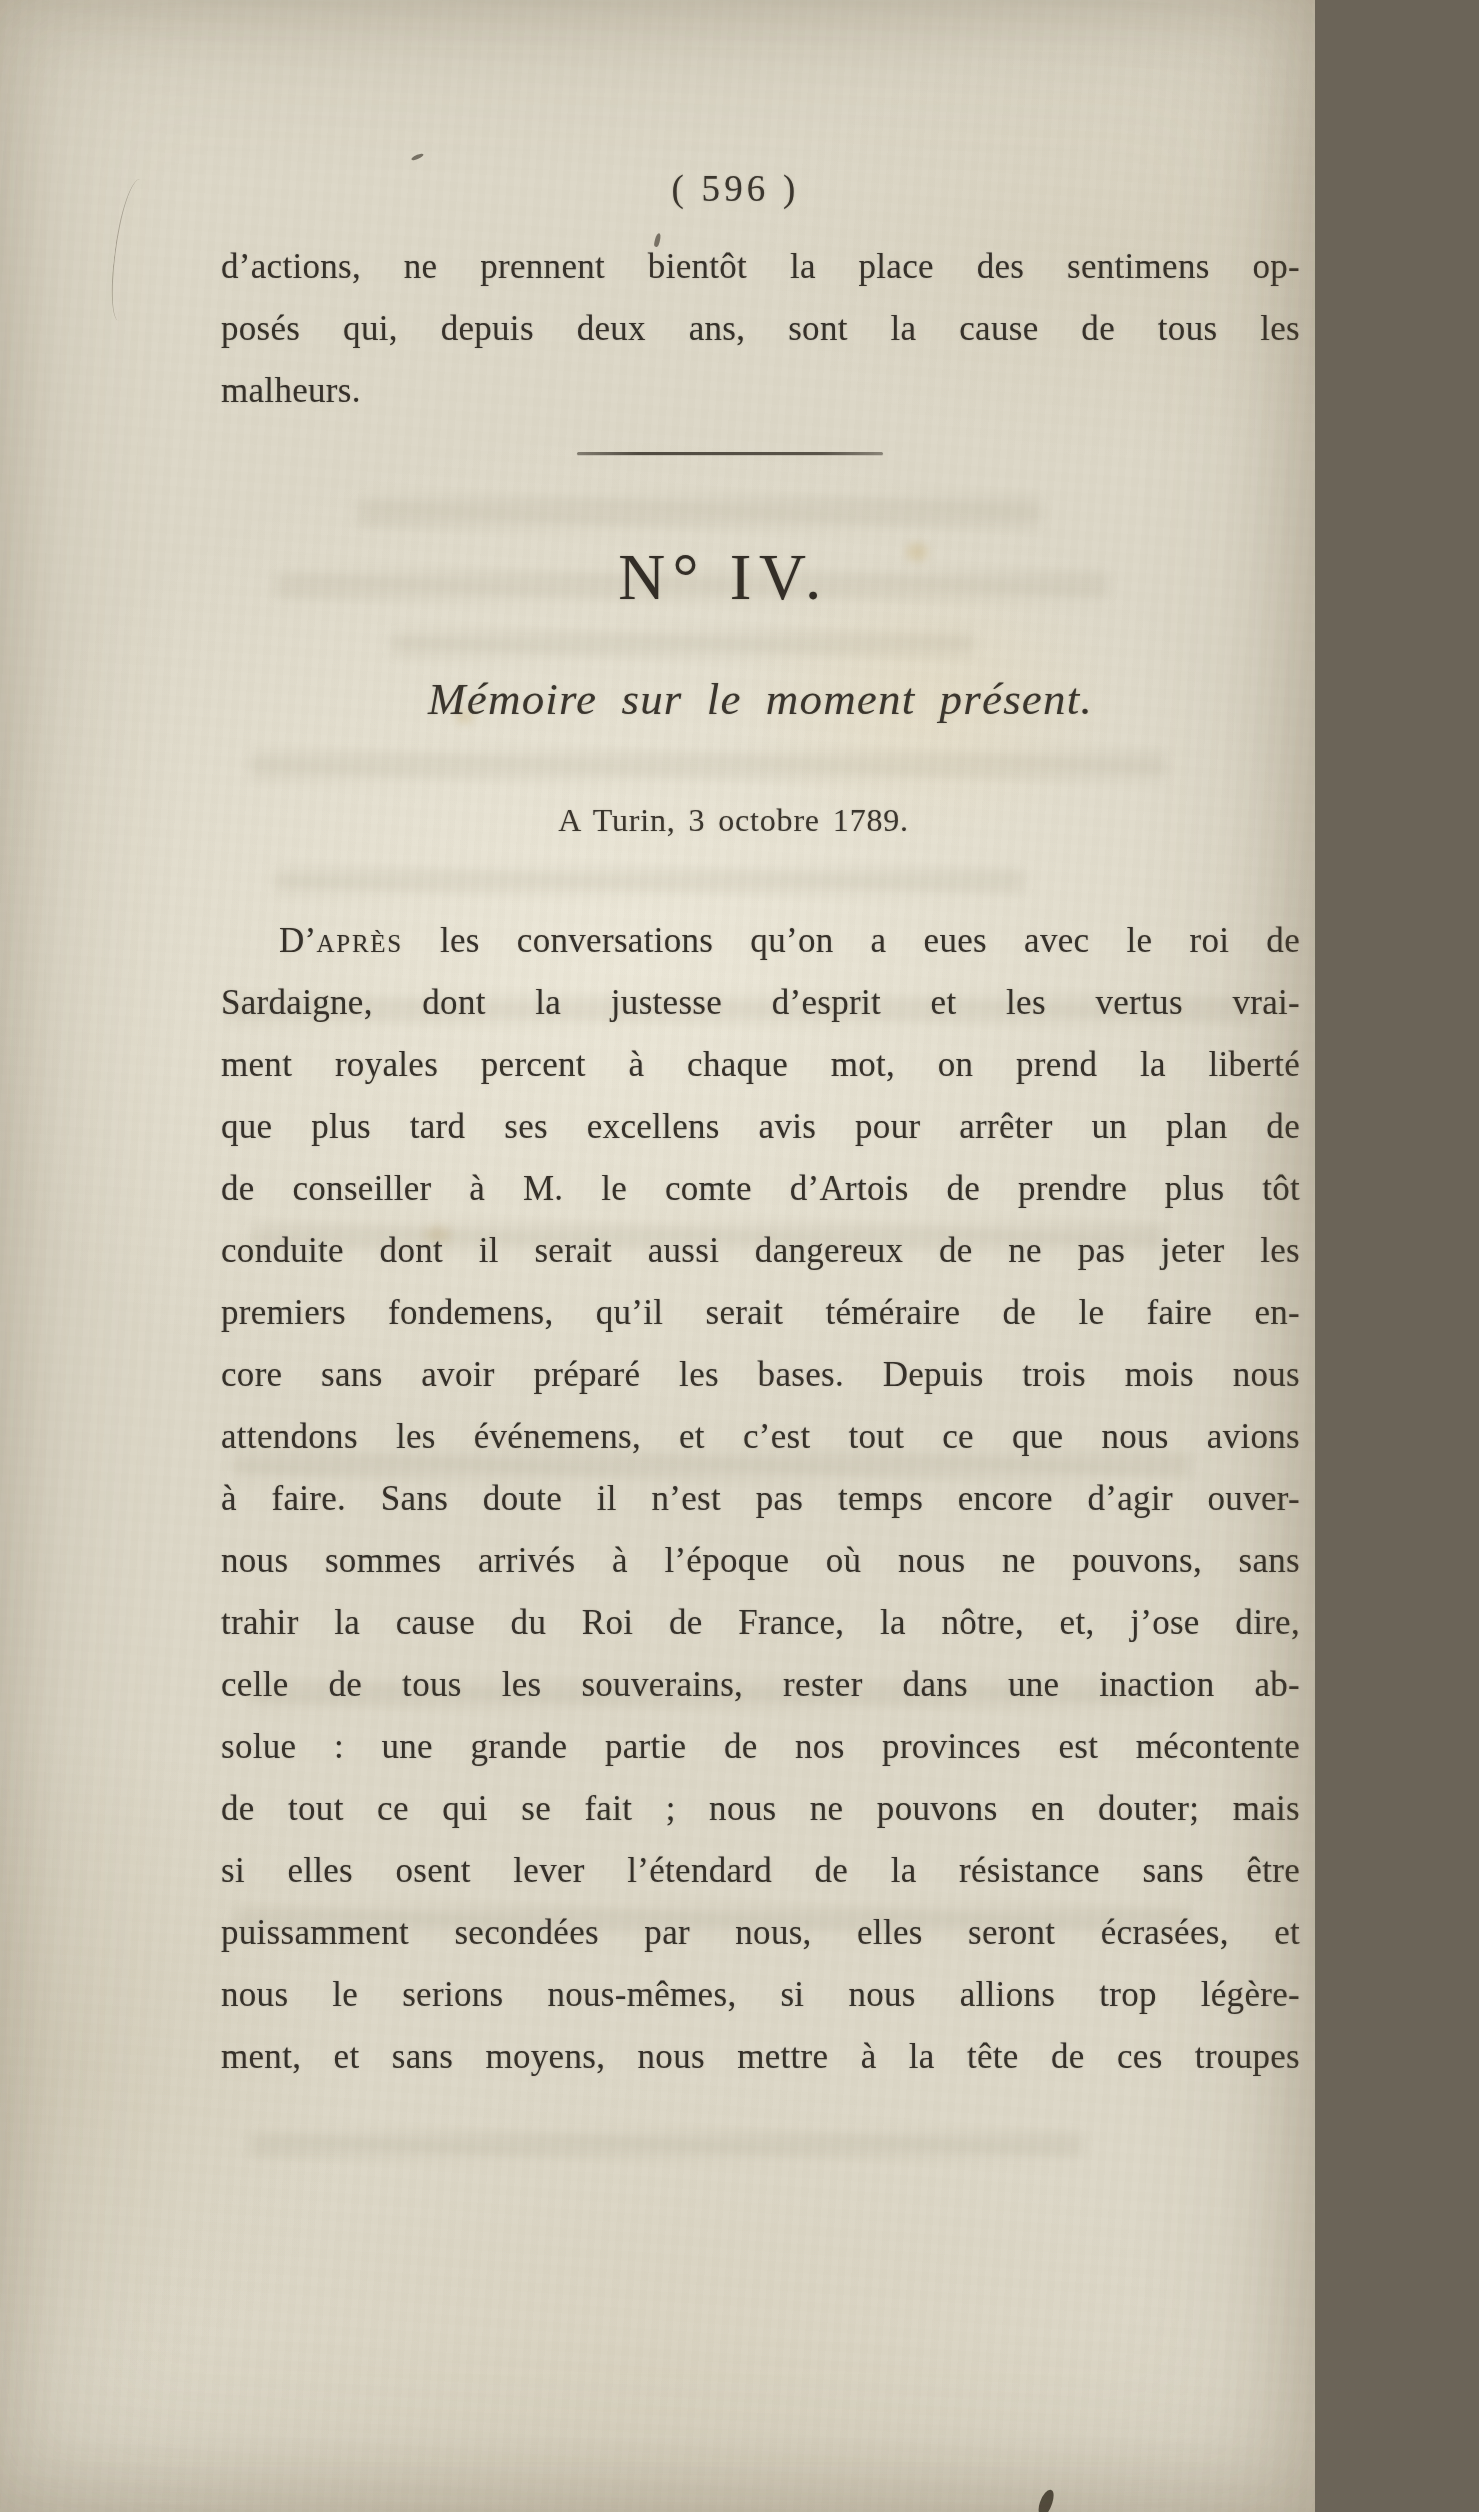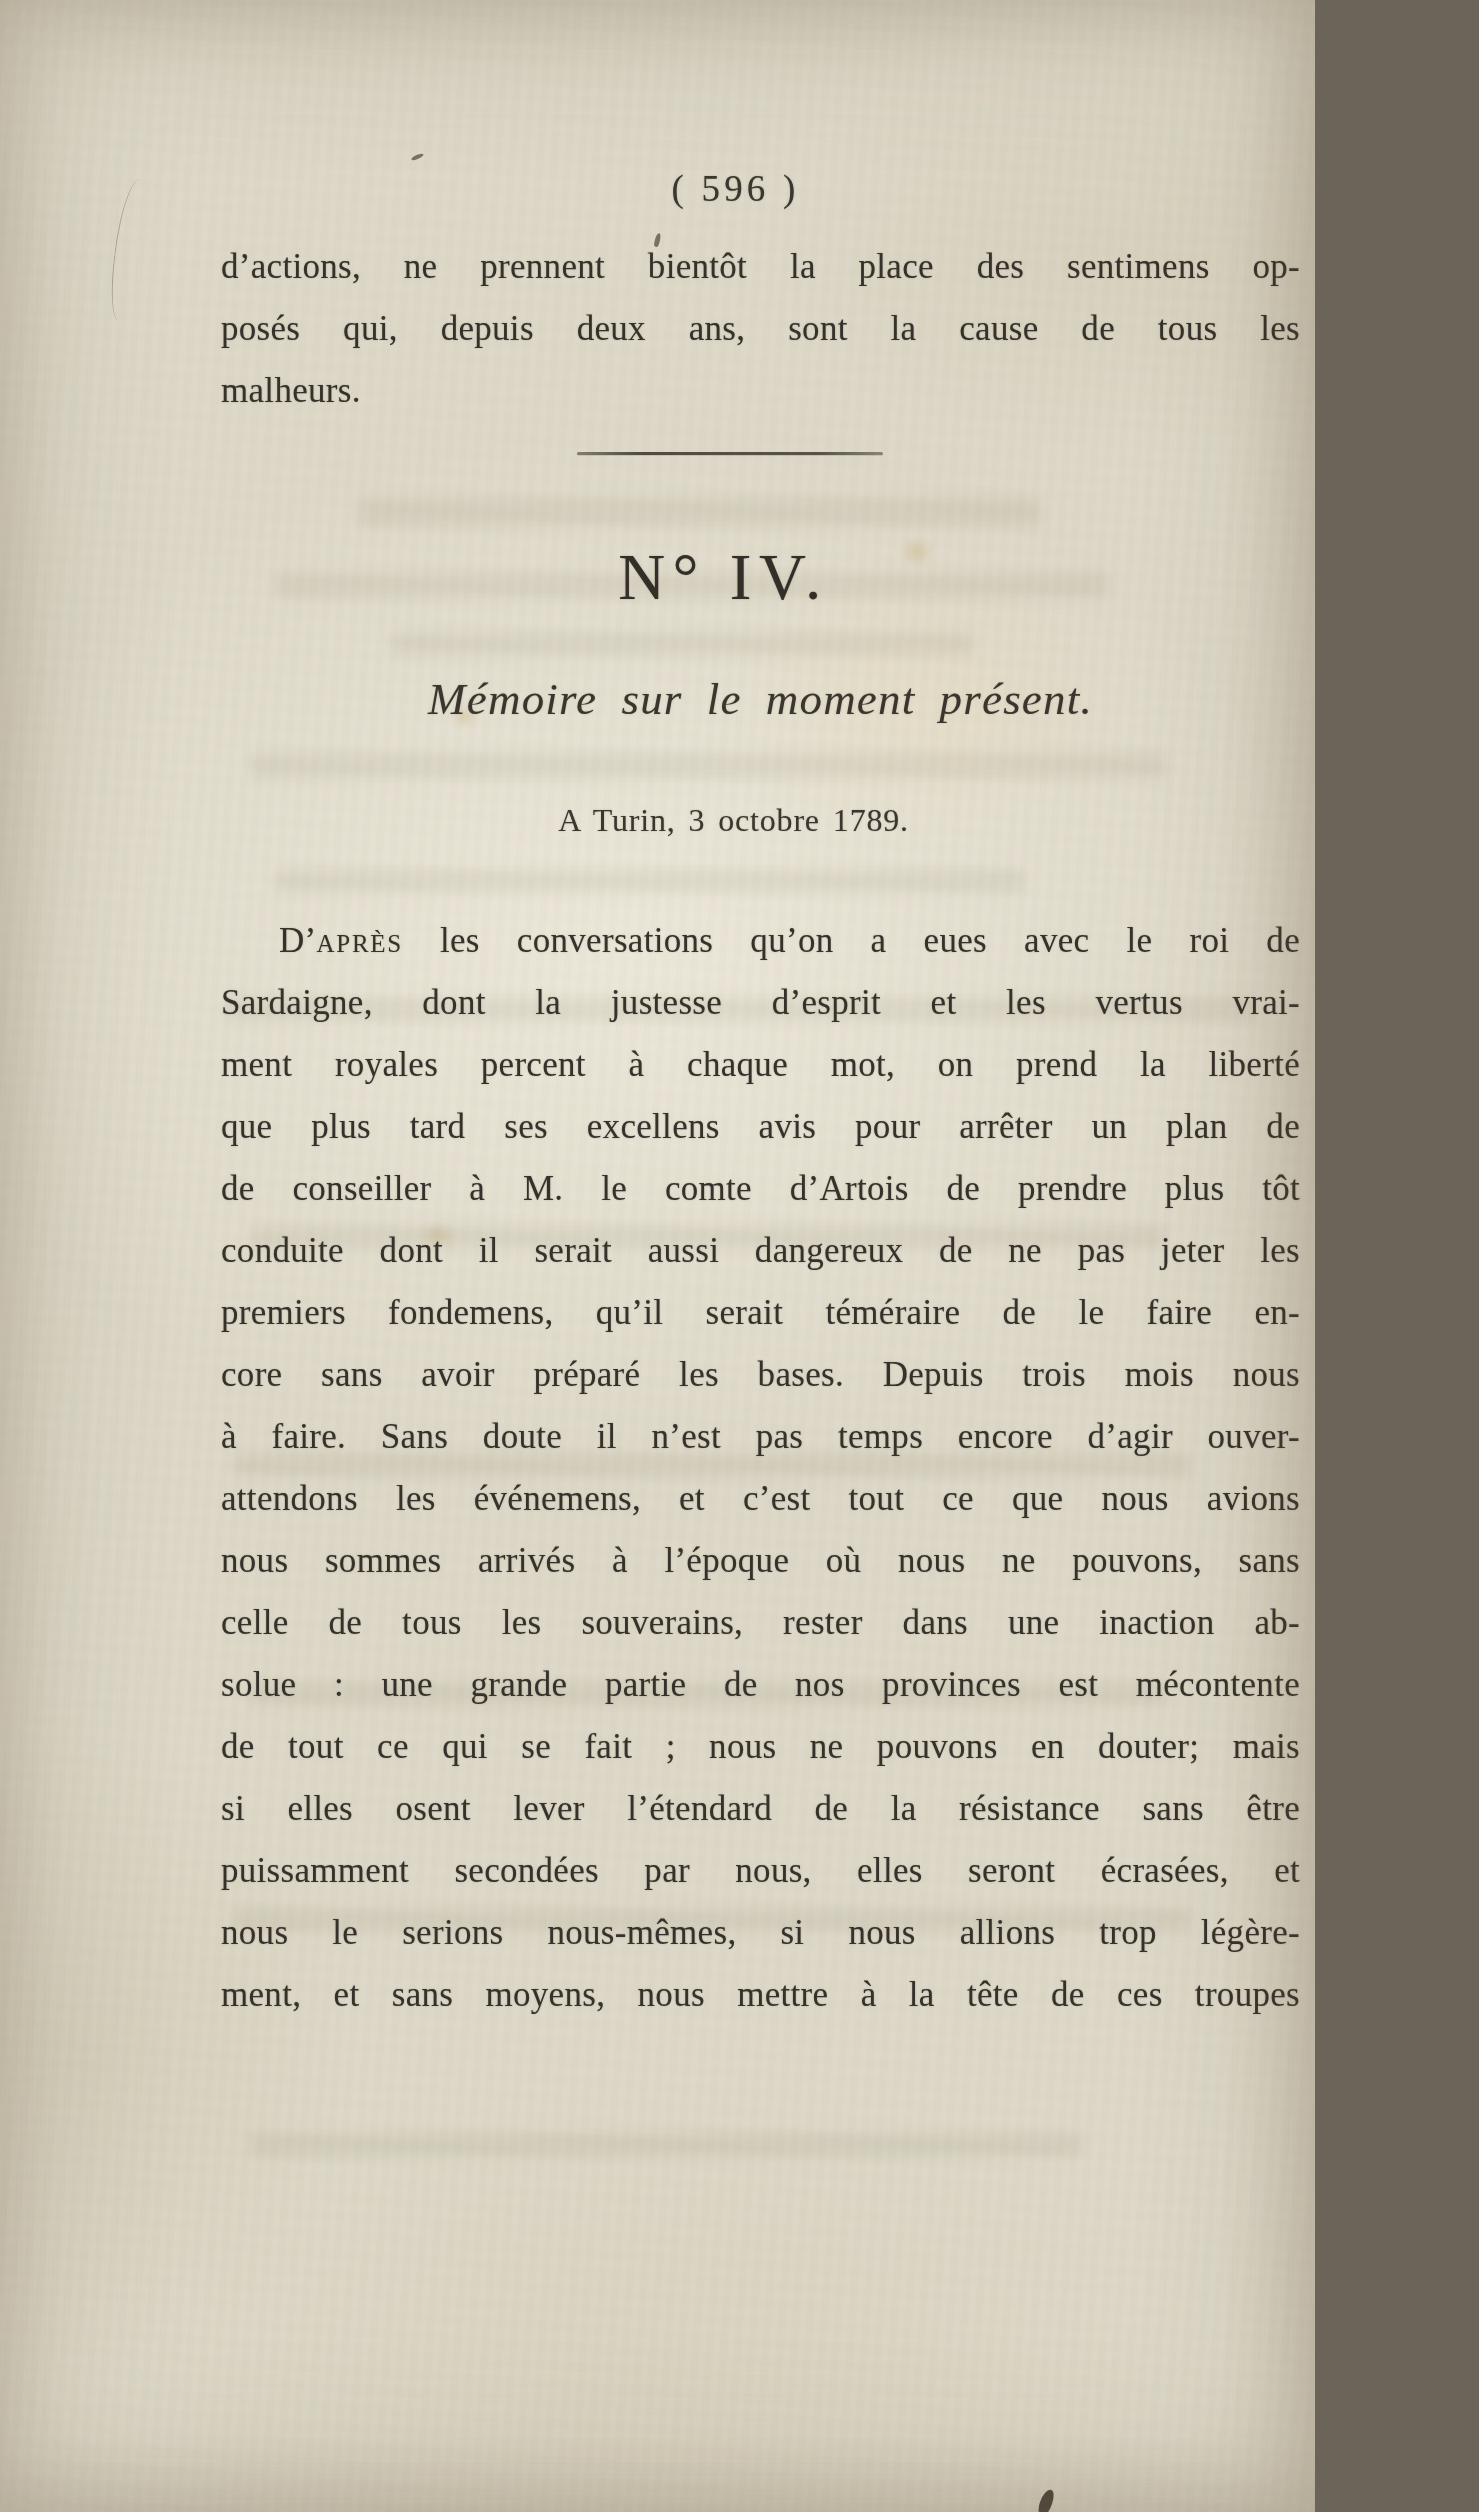--- a/index.html
+++ b/index.html
@@ -154,27 +154,28 @@
         <div class="line">que plus tard ses excellens avis pour arrêter un plan de</div>
 
         <div class="line">de conseiller à M. le comte d’Artois de prendre plus tôt</div>
 
         <div class="line">conduite dont il serait aussi dangereux de ne pas jeter les</div>
 
         <div class="line">premiers fondemens, qu’il serait téméraire de le faire en-</div>
 
         <div class="line">core sans avoir préparé les bases. Depuis trois mois nous</div>
 
+        <div class="line">attendons les événemens, et c’est tout ce que nous avions</div>
+
         <div class="line">à faire. Sans doute il n’est pas temps encore d’agir ouver-</div>
-
-        <div class="line">attendons les événemens, et c’est tout ce que nous avions</div>
 
 
         <div class="line">nous sommes arrivés à l’époque où nous ne pouvons, sans</div>
 
+        <div class="line">trahir la cause du Roi de France, la nôtre, et, j’ose dire,</div>
 
         <div class="line">celle de tous les souverains, rester dans une inaction ab-</div>
 
         <div class="line">solue : une grande partie de nos provinces est mécontente</div>
 
         <div class="line">de tout ce qui se fait ; nous ne pouvons en douter; mais</div>
 
         <div class="line">si elles osent lever l’étendard de la résistance sans être</div>
 
         <div class="line">puissamment secondées par nous, elles seront écrasées, et</div>

